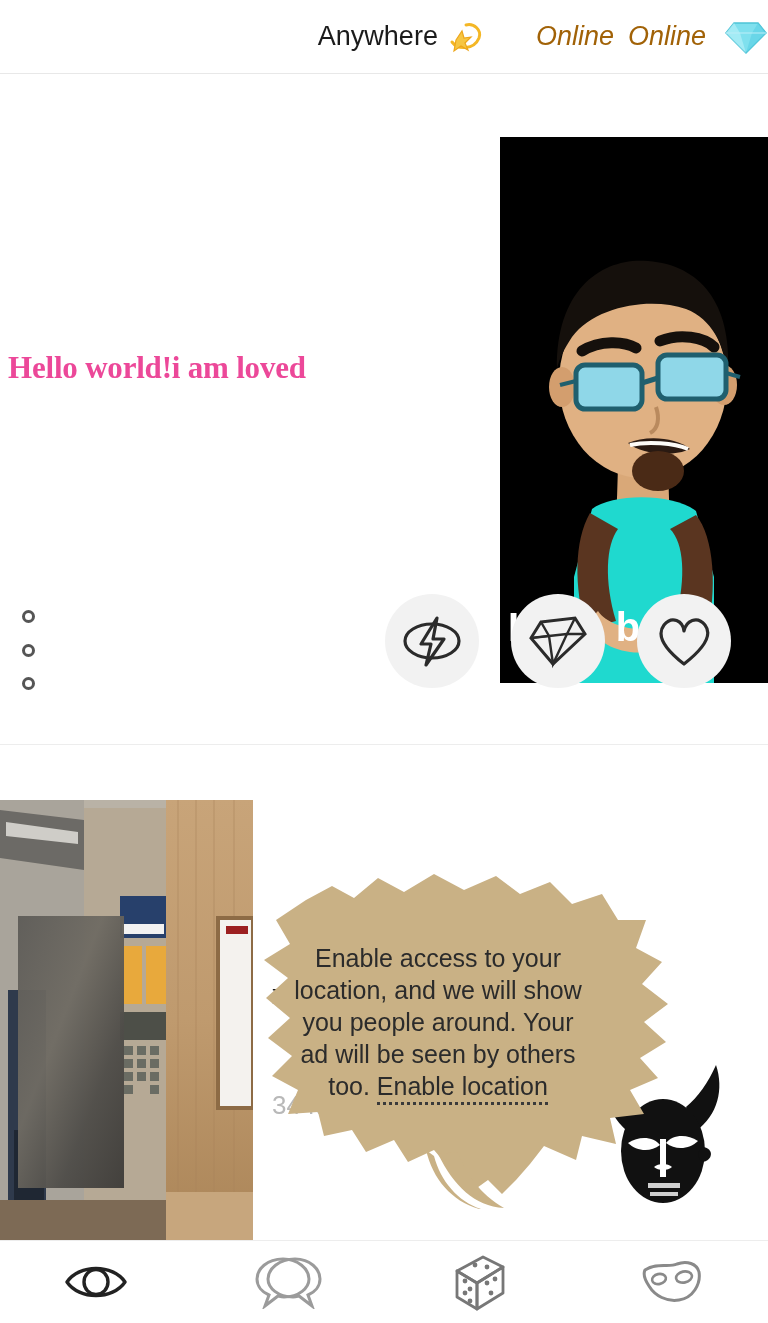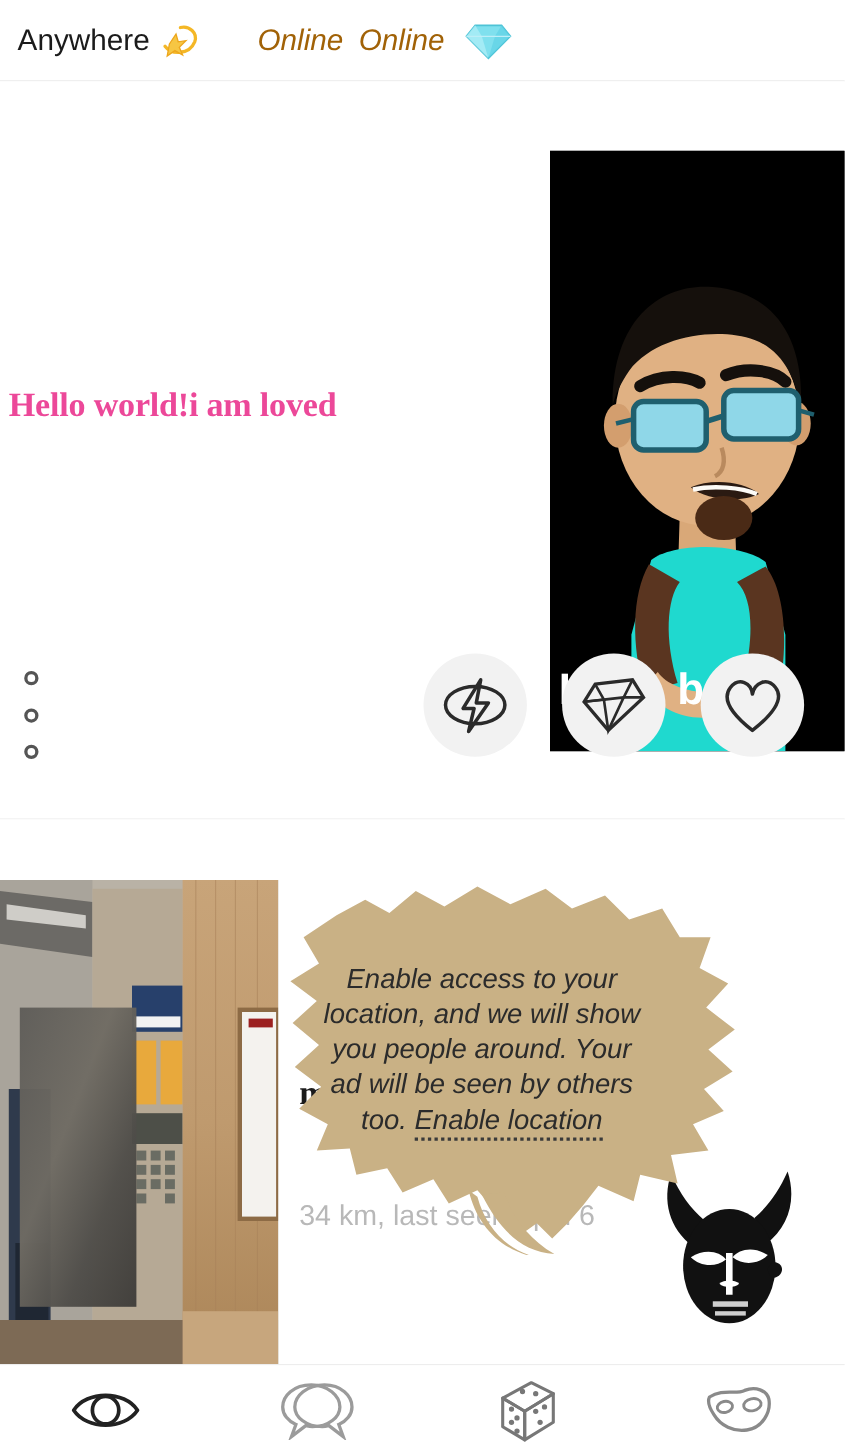--- a/index.html
+++ b/index.html
@@ -12,21 +12,21 @@
   }
   #app { position:relative; width:768px; height:1323px; background:#fff; }
 
   
   .filter-bar {
     position:absolute; left:0; top:0; width:768px; height:74px;
     display:flex; align-items:center; gap:0;
     background:#fff;
     border-bottom:1px solid #e8e8e8;
     padding-left:16px;
-    white-space:nowrap; overflow:hidden;
+    white-space:nowrap; overflow:hidden;justify-content:flex-end;
   }
   .filter-item {
     font-size:27px; color:#1b1b1b; font-weight:400;
     display:flex; align-items:center; line-height:1;
   }
   .filter-item.muted { color:#a16207;font-style:italic; }
   .filter-gap-sm { width:14px; flex:none; }
   .filter-gap-md { width:26px; flex:none; }
   .comet-icon { width:40px; height:34px; flex:none; margin-left:6px; }
   .gem-top { width:44px; height:40px; flex:none; margin-left:18px; }
@@ -100,23 +100,22 @@
   .card2-sub {
     position:absolute; left:272px; top:345px;
     font-size:26px; color:#b8b8b8;
   }
   .devil-mask {
     position:absolute; left:588px; top:310px; width:150px; height:160px;
   }
 
   
   .tooltip-wrap {
-    position:absolute; left:258px; top:796px; width:420px; height:345px;
+    position:absolute; left:258px; top:864px; width:420px; height:345px;
     pointer-events:auto;
-    font-style:italic;
   }
   .tooltip-blob { position:absolute; left:0; top:0; width:420px; height:345px; }
   .tooltip-text {
     position:absolute; left:30px; top:78px; width:300px;
     text-align:center; font-size:25px; line-height:32px;
     color:#2b2b2b; font-weight:400;
   }
   .enable-link {
     border-bottom:3px dotted #3a3a3a;
     padding-bottom:2px; cursor:pointer;

